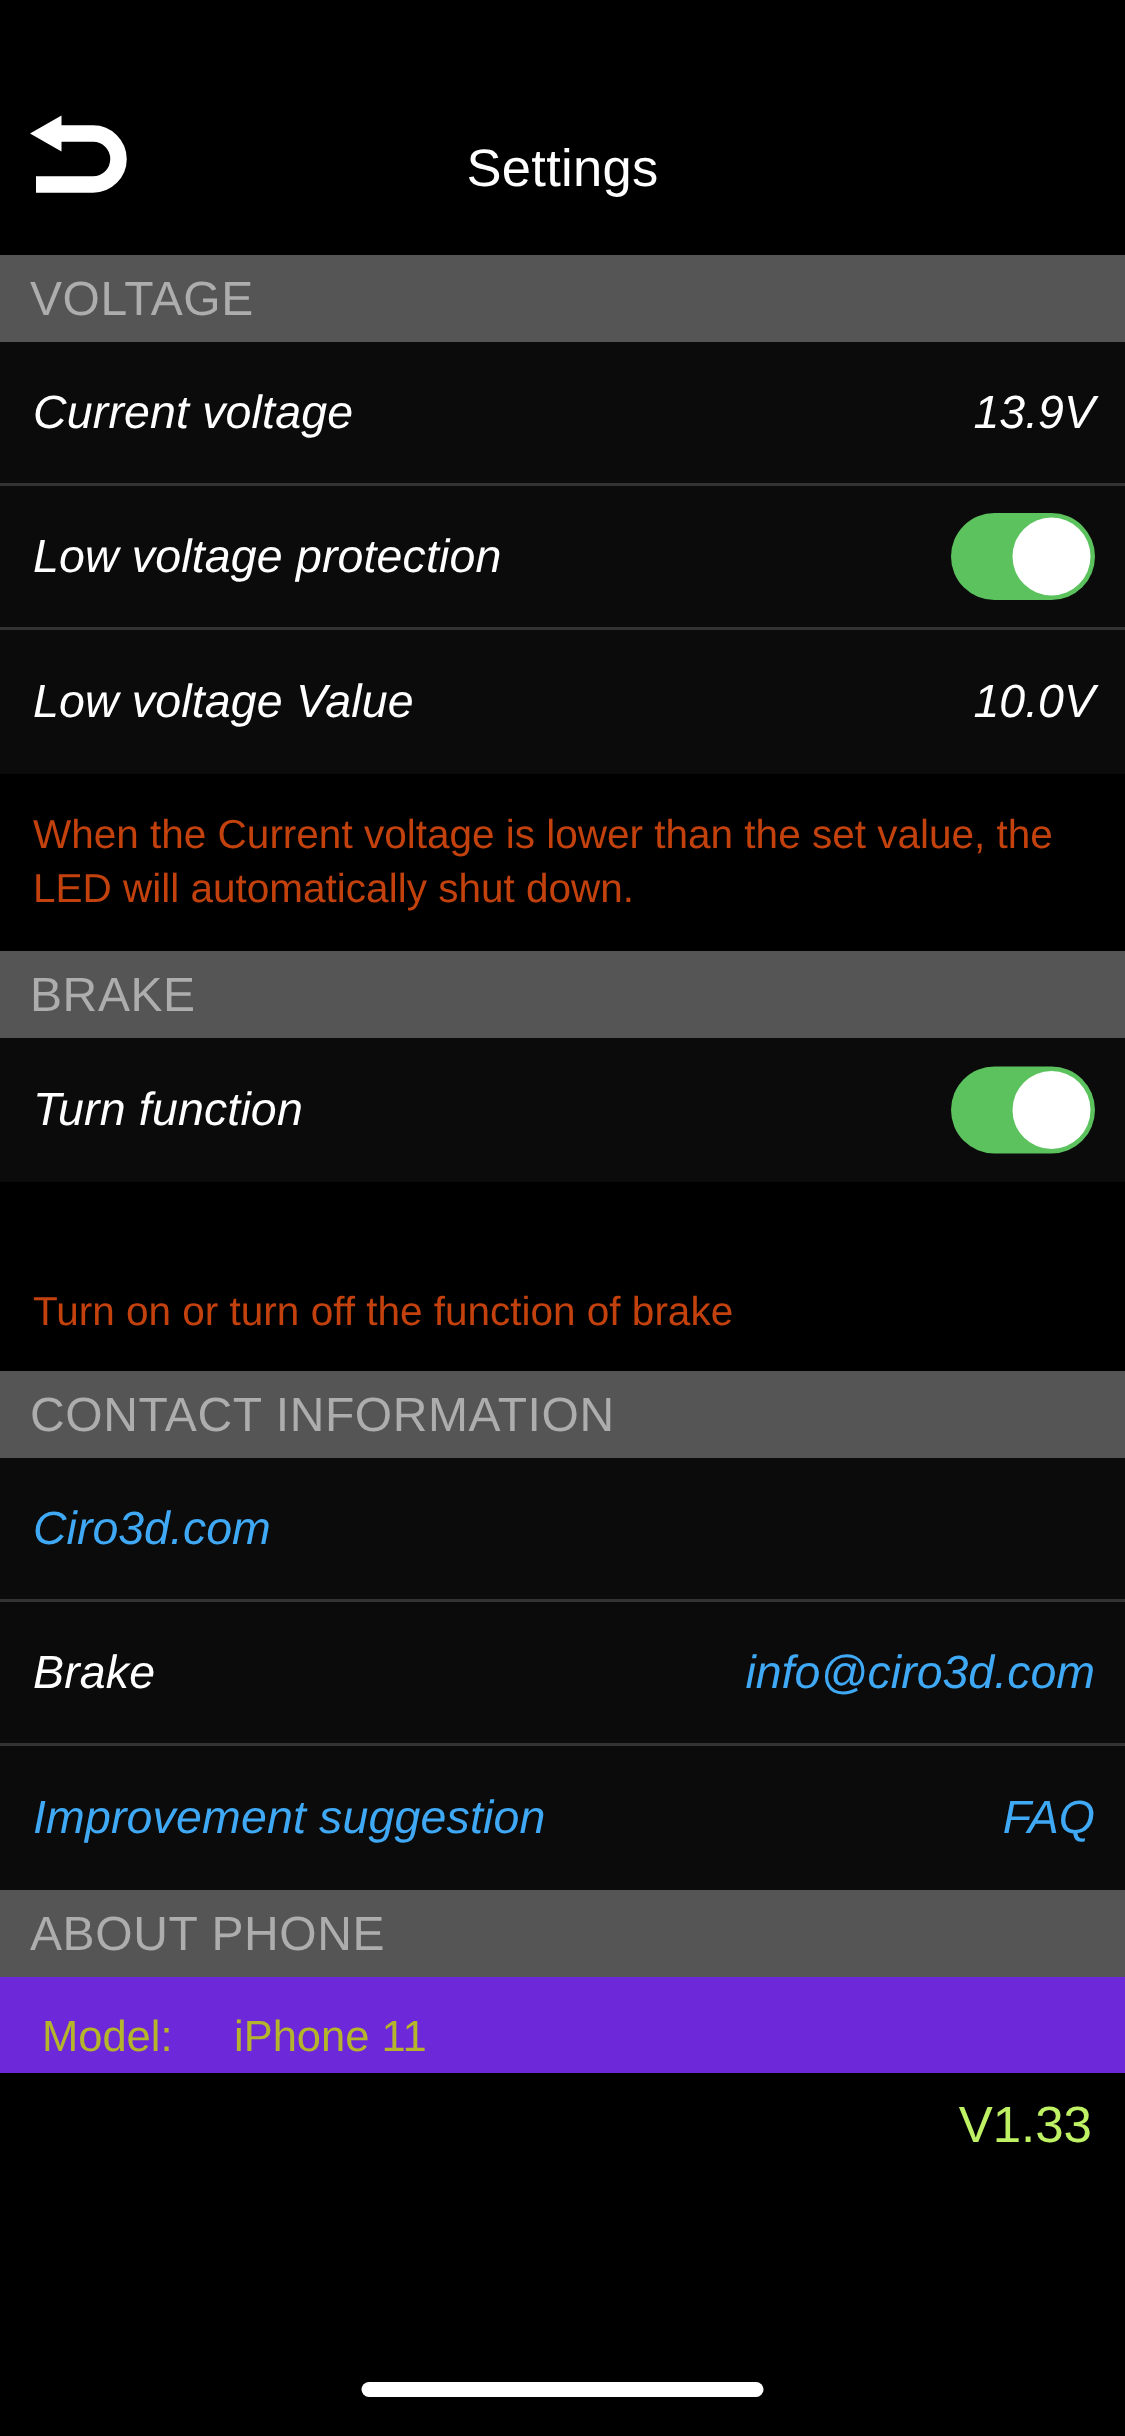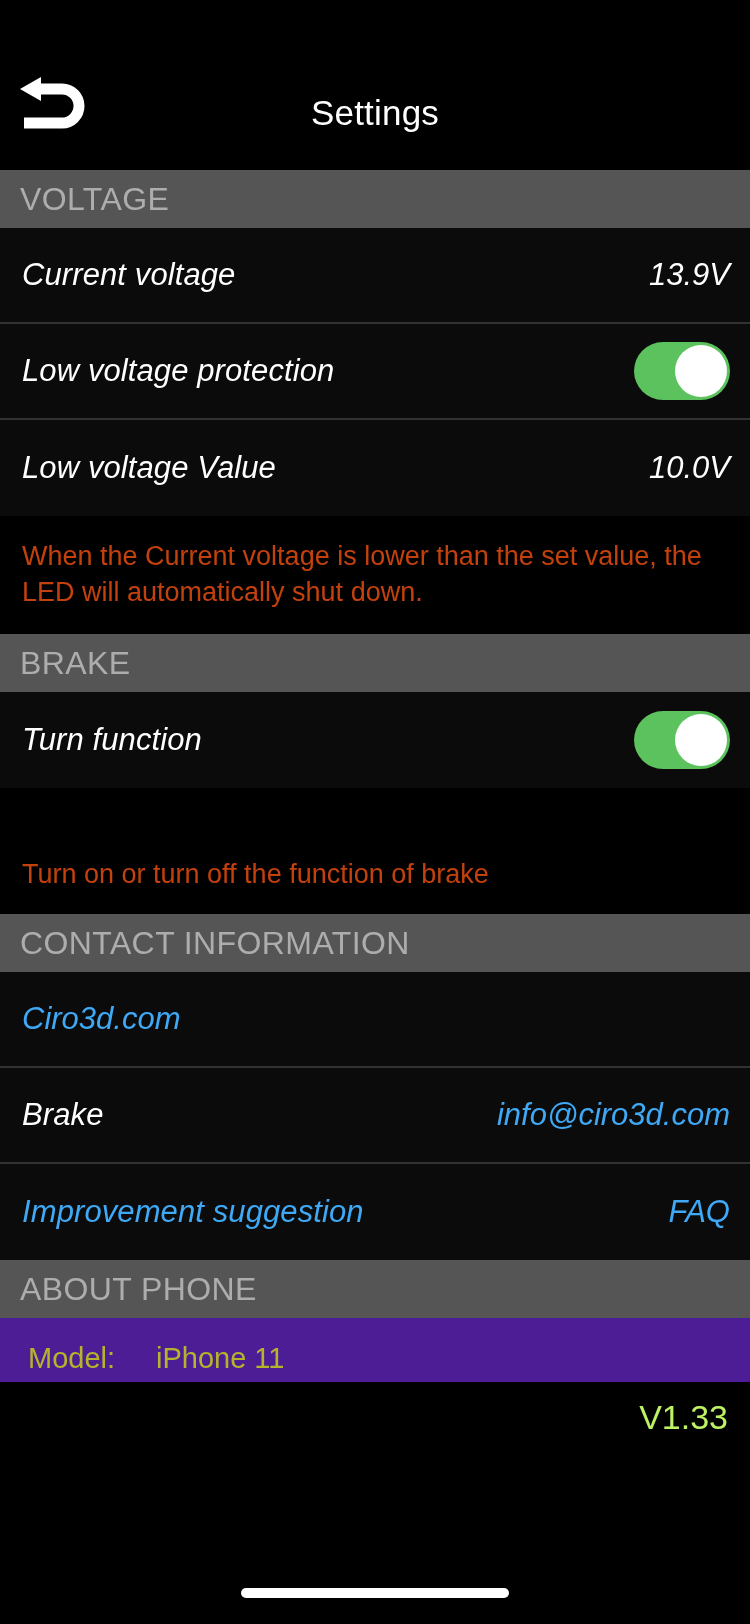--- a/index.html
+++ b/index.html
@@ -131,21 +131,21 @@
   .footer-note.brake {
     padding-top: 0;
     display: flex;
     align-items: flex-end;
     min-height: 126px;
     padding-bottom: 22px;
   }
 
   
   .about-body {
-    background: #4c1d95;
+    background: #6d28d9;
     padding: 16px 0 0 28px;
   }
   .about-line {
     display: flex;
     align-items: baseline;
     color: #b5b52c;
     font-size: 29px;
     line-height: 48px;
   }
   .about-key {

